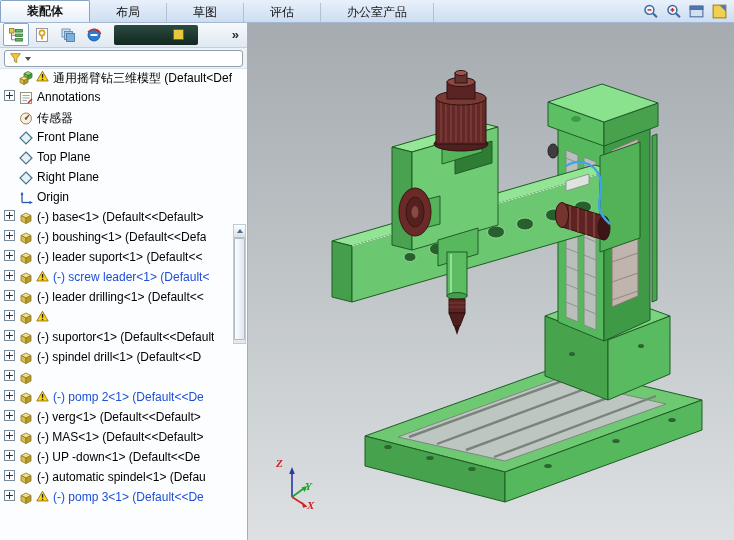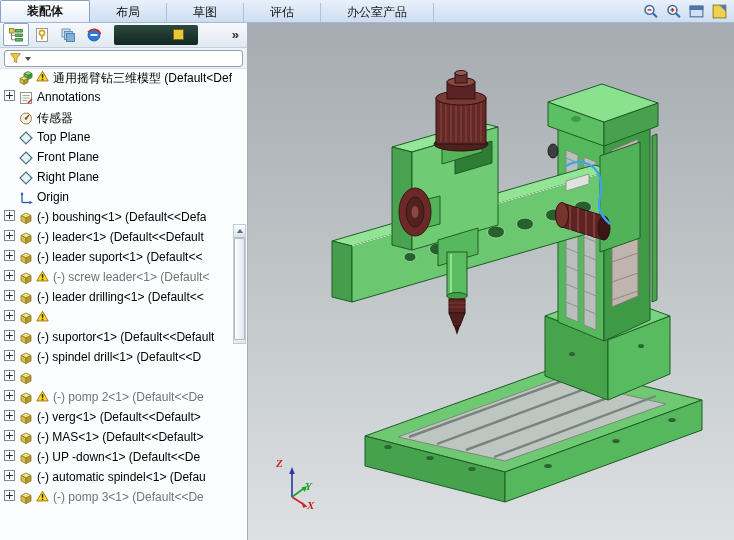--- a/index.html
+++ b/index.html
@@ -53,21 +53,21 @@
   .tree{flex:1;background:#fcfdfe;overflow:hidden;position:relative;padding-top:1px;}
   .trow{height:20px;display:flex;padding-left:3px;}
   .exp{width:9px;height:9px;border:1px solid #7a8a9a;background:#fff;position:relative;
        margin:0 3px 0 1px;flex:none;box-sizing:content-box;}
   .exp::before{content:"";position:absolute;left:1px;right:1px;top:4px;height:1px;background:#333;}
   .exp::after{content:"";position:absolute;top:1px;bottom:1px;left:4px;width:1px;background:#333;}
   .exp.hidden{visibility:hidden;}
   .ti{width:16px;height:16px;flex:none;margin-right:1px;}
   .warnic{width:13px;height:13px;flex:none;margin:0 2px 0 1px;}
   .lbl{font-size:12px;color:#000;white-space:nowrap;overflow:hidden;padding-left:2px;}
-  .lbl.orange{color:#737373;}
+  .lbl.orange{color:#1d4ed8;}
 
   
   .vscroll{position:absolute;right:1px;top:155px;width:13px;height:120px;
            background:#e4eaef;border:1px solid #c2cad2;box-sizing:border-box;}
   .sbtn{height:12px;background:linear-gradient(#fefefe,#d8e0e8);border-bottom:1px solid #b8c2cc;position:relative;}
   .sbtn::after{content:"";position:absolute;left:2.5px;top:3.5px;
         border-left:3px solid transparent;border-right:3px solid transparent;border-bottom:4px solid #4a6a8a;}
   .sthumb{position:absolute;top:13px;left:0;right:0;height:100px;
         background:linear-gradient(90deg,#fbfdfe,#e0e7ed);border:1px solid #b0bac4;border-radius:1px;}
 </style>
@@ -420,61 +420,61 @@
           </svg>
 
     <span class="lbl">传感器</span>
   </div>
         <div class="trow">
     <span class="exp hidden"></span>
     <svg class="ti" viewBox="0 0 16 16">
             <use href="#i-plane"></use>
           </svg>
 
+    <span class="lbl">Front Plane</span>
+  </div>
+        <div class="trow">
+    <span class="exp hidden"></span>
+    <svg class="ti" viewBox="0 0 16 16">
+            <use href="#i-plane"></use>
+          </svg>
+
     <span class="lbl">Top Plane</span>
   </div>
         <div class="trow">
     <span class="exp hidden"></span>
     <svg class="ti" viewBox="0 0 16 16">
             <use href="#i-plane"></use>
           </svg>
 
-    <span class="lbl">Front Plane</span>
+    <span class="lbl">Right Plane</span>
   </div>
         <div class="trow">
     <span class="exp hidden"></span>
     <svg class="ti" viewBox="0 0 16 16">
-            <use href="#i-plane"></use>
-          </svg>
-
-    <span class="lbl">Right Plane</span>
-  </div>
-        <div class="trow">
-    <span class="exp hidden"></span>
-    <svg class="ti" viewBox="0 0 16 16">
             <use href="#i-origin"></use>
           </svg>
 
     <span class="lbl">Origin</span>
   </div>
         <div class="trow">
     <span class="exp"></span>
     <svg class="ti" viewBox="0 0 16 16">
             <use href="#i-part"></use>
           </svg>
 
+    <span class="lbl">(-) base&lt;1&gt; (Default&lt;&lt;Default&gt;</span>
+  </div>
+        <div class="trow">
+    <span class="exp"></span>
+    <svg class="ti" viewBox="0 0 16 16">
+            <use href="#i-part"></use>
+          </svg>
+
     <span class="lbl">(-) boushing&lt;1&gt; (Default&lt;&lt;Defa</span>
-  </div>
-        <div class="trow">
-    <span class="exp"></span>
-    <svg class="ti" viewBox="0 0 16 16">
-            <use href="#i-part"></use>
-          </svg>
-
-    <span class="lbl">(-) leader&lt;1&gt; (Default&lt;&lt;Default</span>
   </div>
         <div class="trow">
     <span class="exp"></span>
     <svg class="ti" viewBox="0 0 16 16">
             <use href="#i-part"></use>
           </svg>
 
     <span class="lbl">(-) leader suport&lt;1&gt; (Default&lt;&lt;</span>
   </div>
         <div class="trow">

